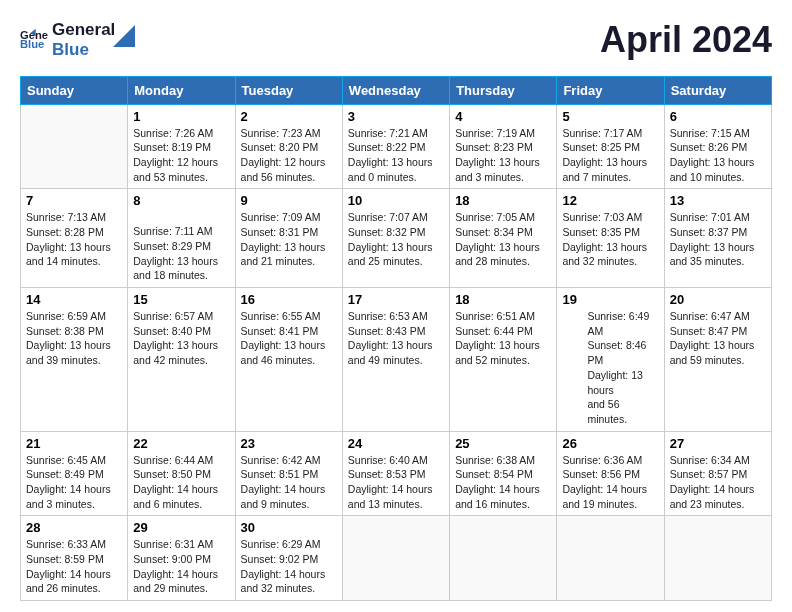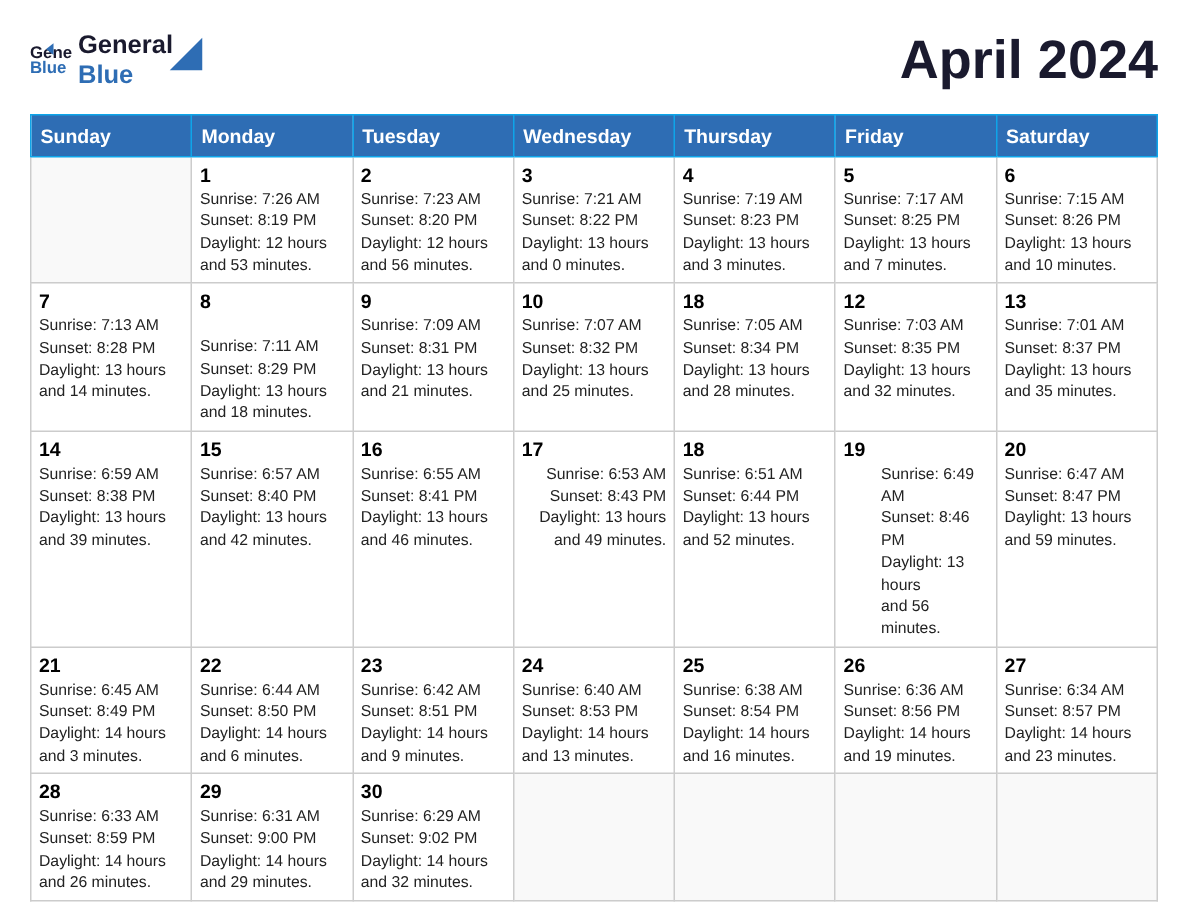--- a/index.html
+++ b/index.html
@@ -228,21 +228,21 @@
         </td>
         <td>
           <span class="day-number">16</span>
           <div class="day-info" style="white-space: pre-line;">Sunrise: 6:55 AM
 Sunset: 8:41 PM
 Daylight: 13 hours
 and 46 minutes.</div>
         </td>
         <td>
           <span class="day-number">17</span>
-          <div class="day-info" style="white-space: pre-line; text-align: right;">Sunrise: 6:53 AM
+          <div class="day-info" style="white-space: pre-line;">Sunrise: 6:53 AM
 Sunset: 8:43 PM
 Daylight: 13 hours
 and 49 minutes.</div>
         </td>
         <td>
           <span class="day-number">18</span>
           <div class="day-info" style="white-space: pre-line;">Sunrise: 6:51 AM
 Sunset: 6:44 PM
 Daylight: 13 hours
 and 52 minutes.</div>

